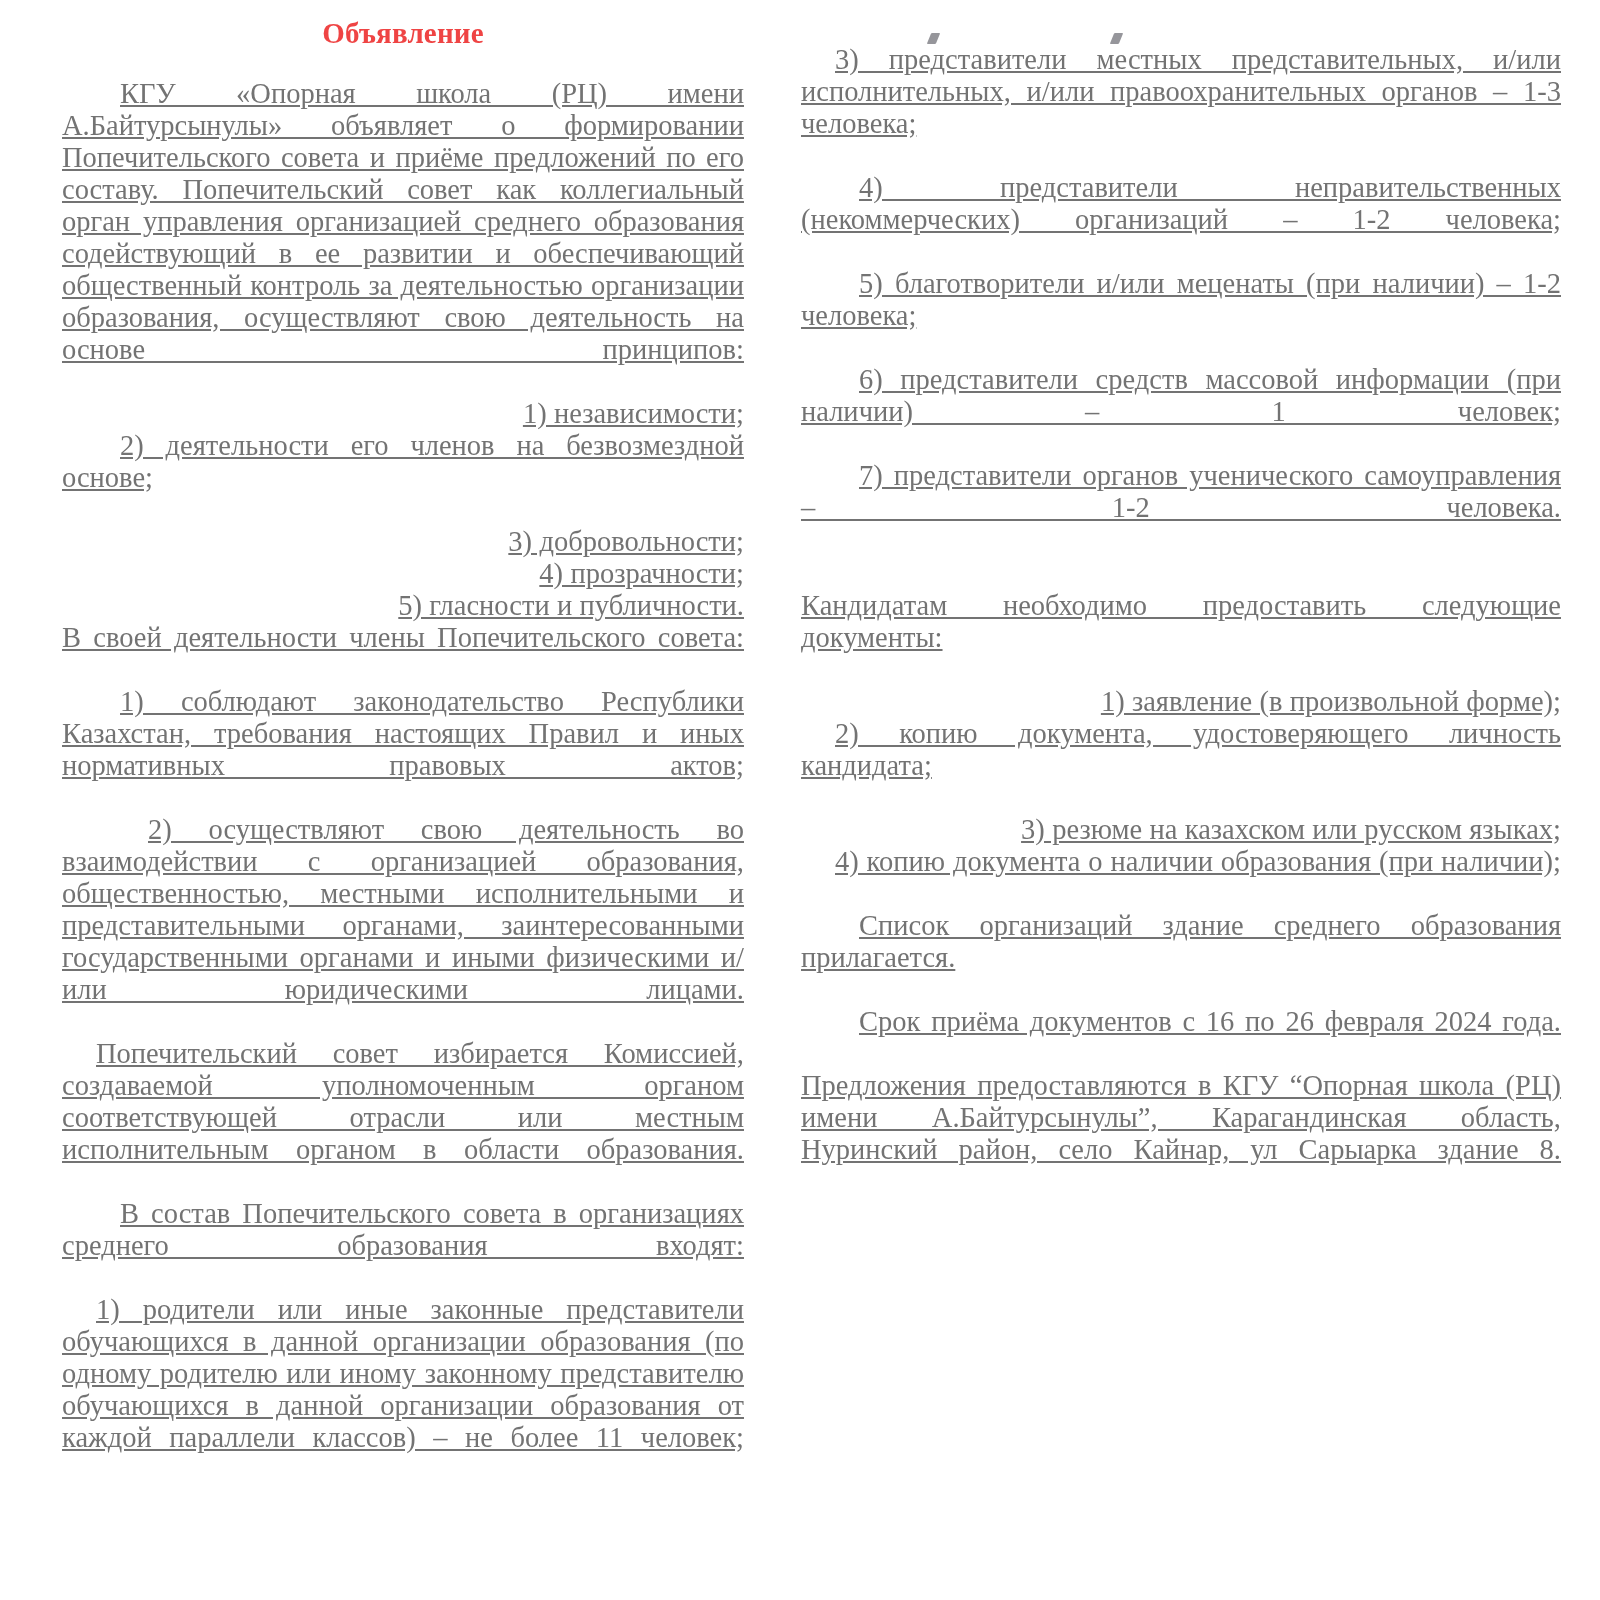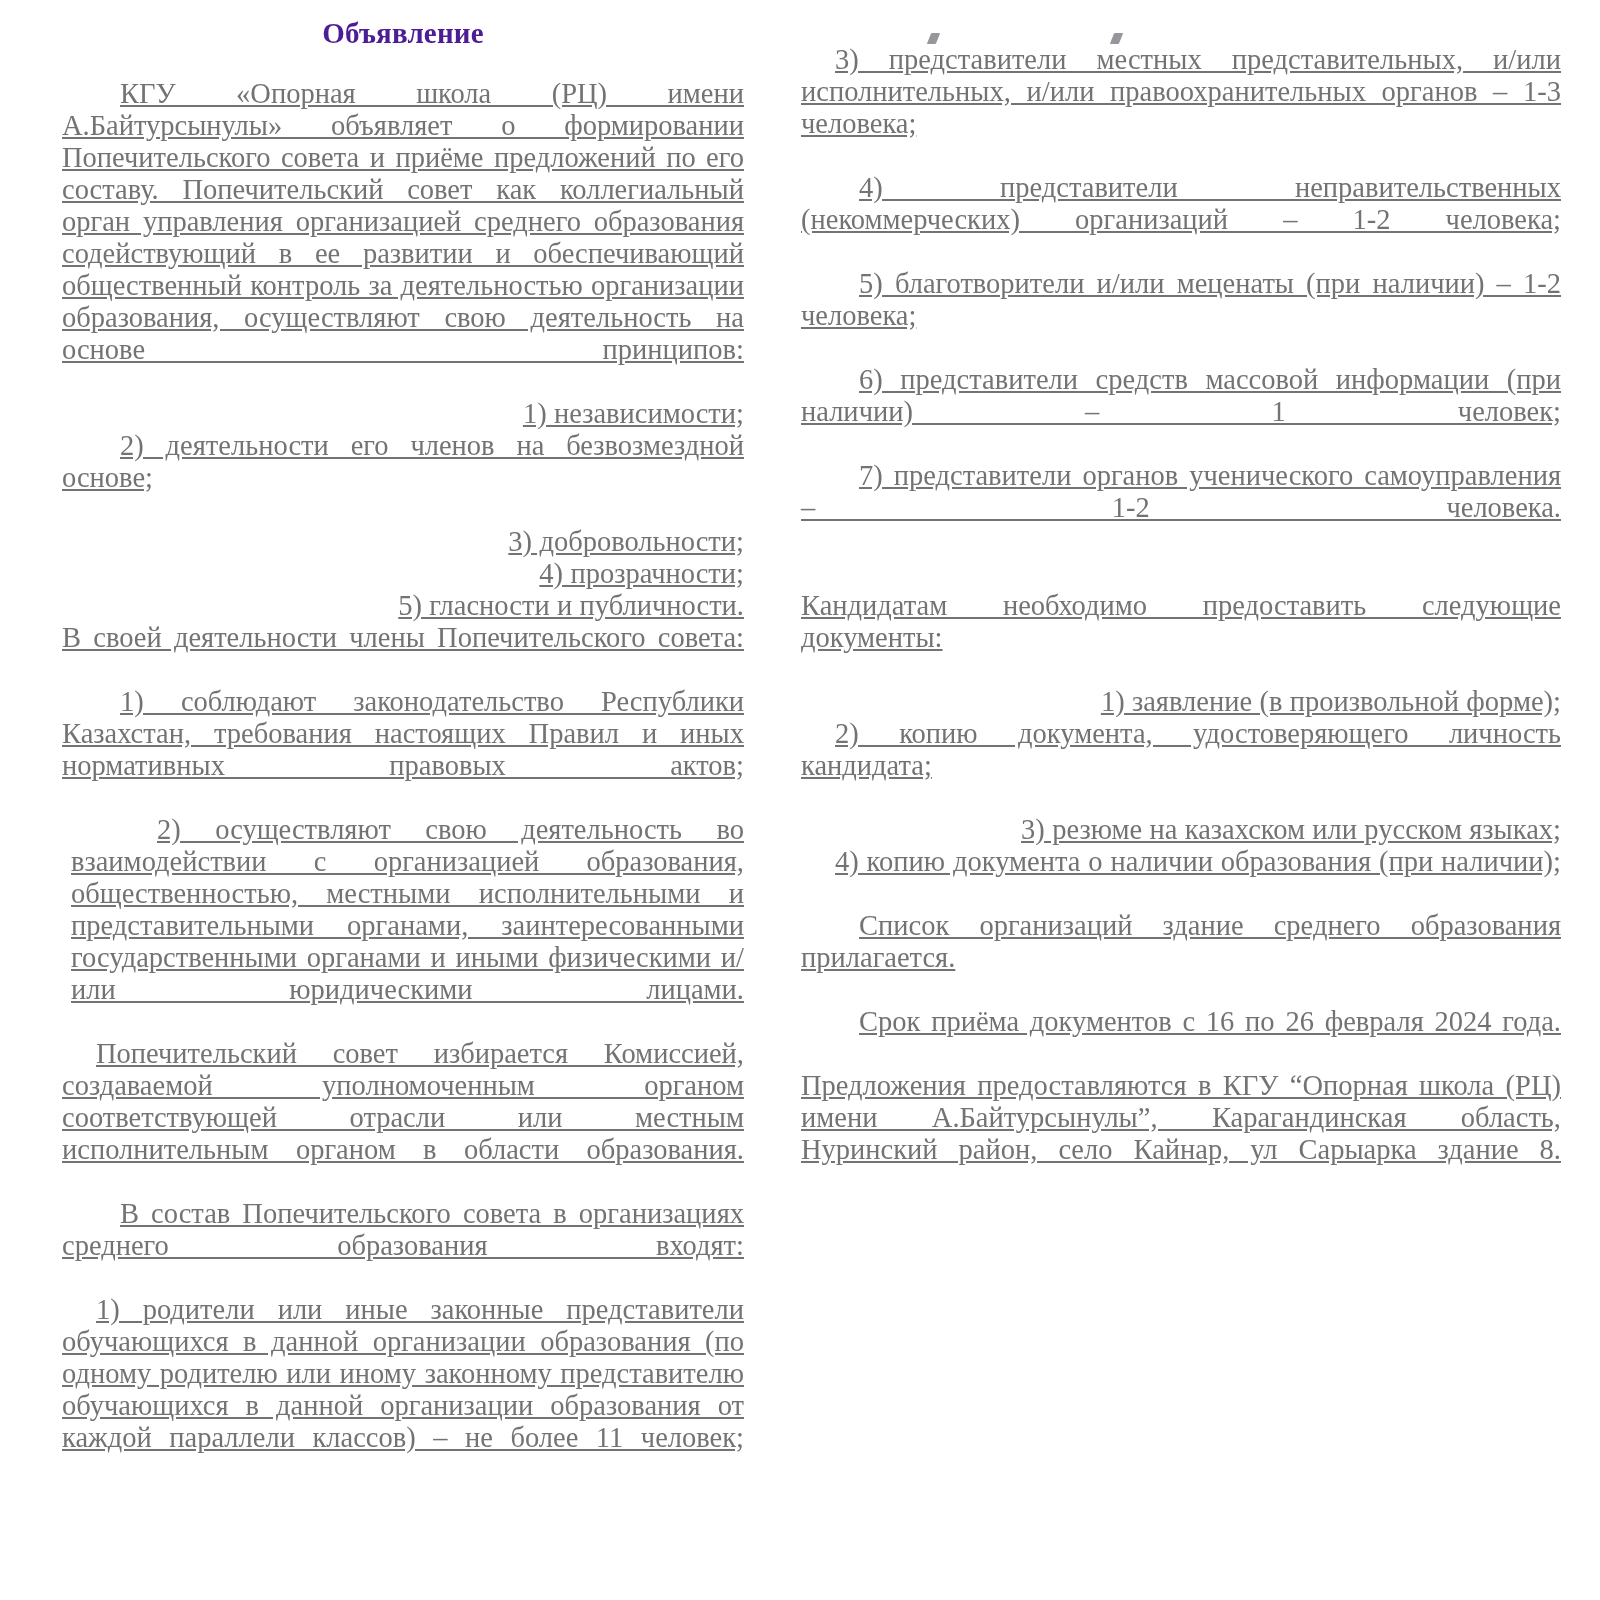--- a/index.html
+++ b/index.html
@@ -42,38 +42,38 @@
   }
 
   
   .doc-title {
     font-size: 29px;
     font-weight: bold;
     text-align: center;
     letter-spacing: 0.2px;
     margin: 0 0 28px 0;
     line-height: 1.1;
-    color: #4c1d95;
+    color: #ef4444;
   }
 
   
   .para {
     margin: 0;
     font-size: 28.5px;
     line-height: 32px;
     text-align: justify;
     text-justify: inter-word;
     color: #737373;
     word-spacing: 0.2px;
     text-decoration: underline;
   }
   .para.ind-0  { text-indent: 0; }
   .para.ind-1  { text-indent: 34px; }
   .para.ind-2  { text-indent: 58px; }
-  .para.ind-3  { text-indent: 86px; margin-left: 9px; }
+  .para.ind-3  { text-indent: 86px; }
   .para.last   { text-align: right; }
 
   
   .para.stretch::after {
     content: "";
     display: inline-block;
     width: 100%;
     height: 0;
   }
   .gap-md { height: 34px; }

